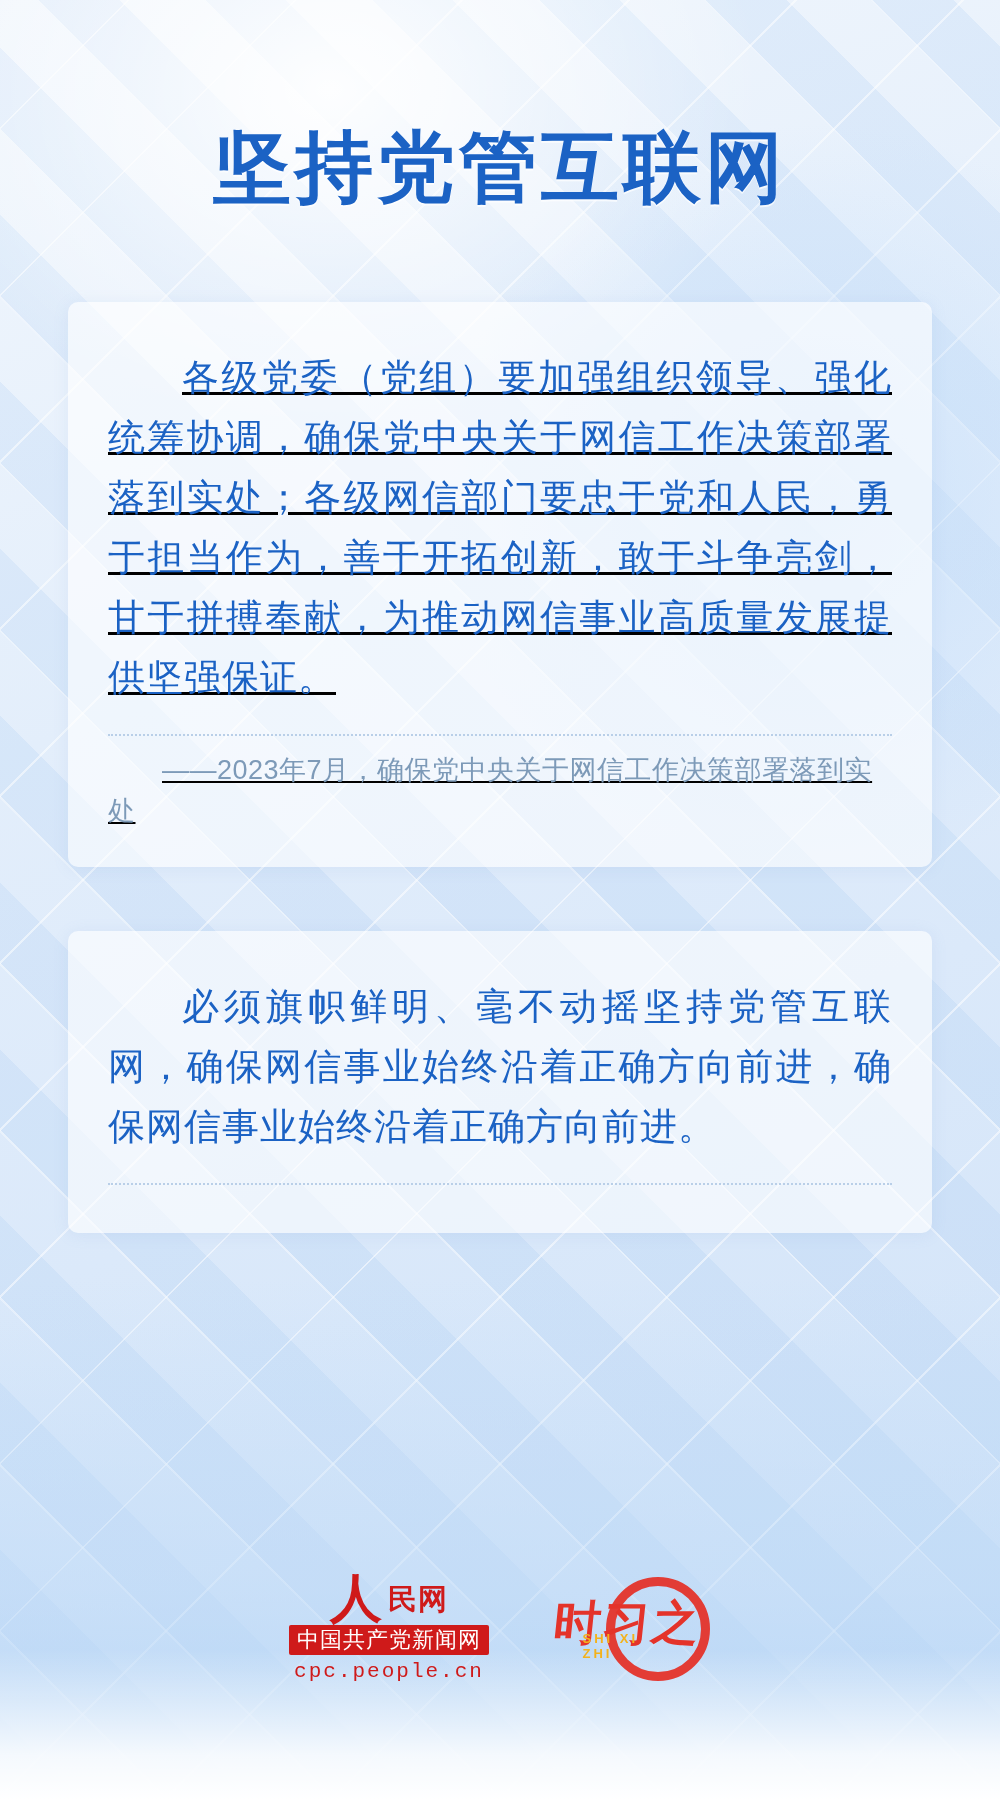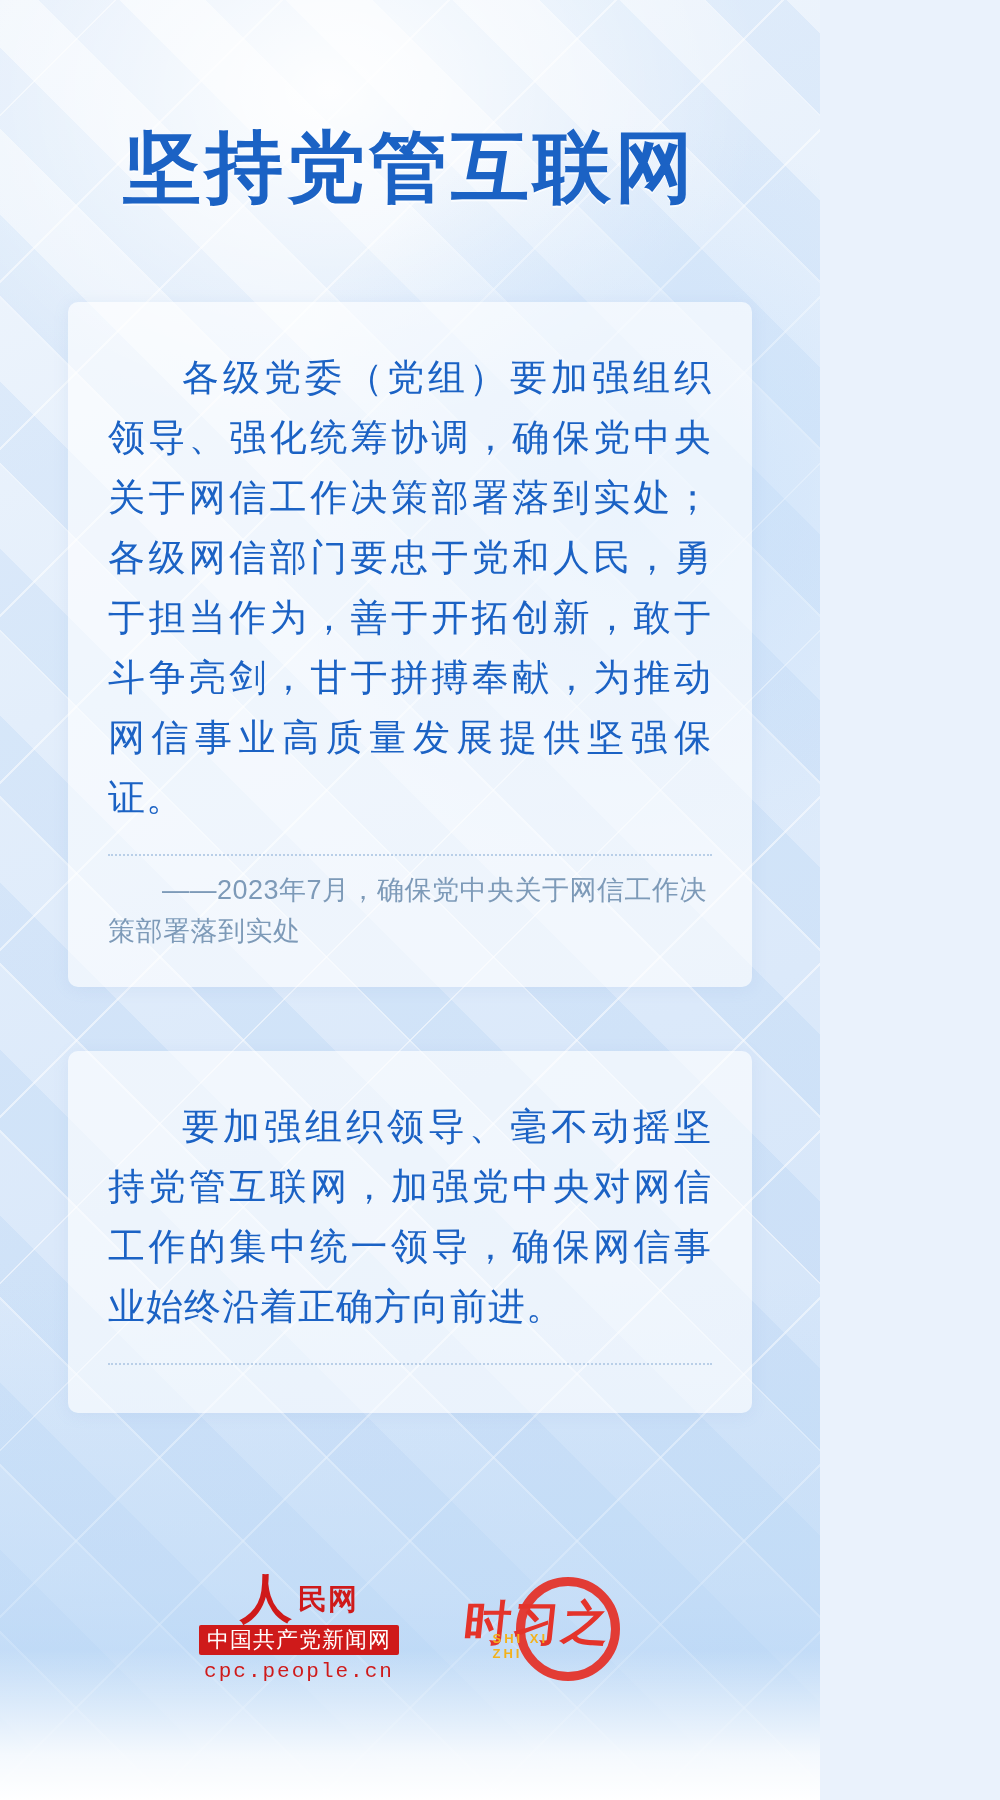--- a/index.html
+++ b/index.html
@@ -9,21 +9,21 @@
   body {
     width: 1000px;
     height: 1800px;
     font-family: "Liberation Sans", sans-serif;
     background: #eaf2fc;
     overflow: hidden;
   }
 
   .poster {
     position: relative;
-    width: 820px;
+    width: 1000px;
     height: 1800px;
     overflow: hidden;
     background:
       linear-gradient(160deg, #f2f7fd 0%, #e3eefb 35%, #dbe9fa 60%, #cfe2f8 100%);
   }
 
   
   .bg-diamonds {
     position: absolute;
     inset: 0;
@@ -77,21 +77,21 @@
   .card {
     position: relative;
     margin: 0 68px;
     background: rgba(255,255,255,0.62);
     border-radius: 10px;
     box-shadow: 0 2px 16px rgba(120,160,210,0.12);
     padding: 46px 40px 34px 40px;
     box-sizing: border-box;
   }
   .card + .card { margin-top: 64px; }
-  #card-1 { margin-top: 96px; }
+  #card-1 { margin-top: 96px; text-decoration: underline; }
 
   .quote-text {
     color: #1b62c4;
     font-size: 37px;
     line-height: 1.62;
     text-align: justify;
     text-justify: inter-ideograph;
     text-indent: 2em;
     font-weight: 500;
     letter-spacing: 1px;
@@ -227,21 +227,21 @@
 
     <h1 class="title">坚持党管互联网</h1>
 
     <div class="card" id="card-1">
       <p class="quote-text">各级党委（党组）要加强组织领导、强化统筹协调，确保党中央关于网信工作决策部署落到实处；各级网信部门要忠于党和人民，勇于担当作为，善于开拓创新，敢于斗争亮剑，甘于拼搏奉献，为推动网信事业高质量发展提供坚强保证。</p>
       <div class="divider"></div>
       <p class="source">——2023年7月，确保党中央关于网信工作决策部署落到实处</p>
     </div>
 
     <div class="card" id="card-2">
-      <p class="quote-text">要加强组织领导、毫不动摇坚持党管互联网，加强党中央对网信工作的集中统一领导，确保网信事业始终沿着正确方向前进。</p>
+      <p class="quote-text">必须旗帜鲜明、毫不动摇坚持党管互联网，确保网信事业始终沿着正确方向前进，确保网信事业始终沿着正确方向前进。</p>
       <div class="divider"></div>
     </div>
 
   </div>
 
   <div class="footer">
 
     <div class="logo-pd">
       <div class="logo-pd-top">
         <span class="logo-pd-mark">人</span>

